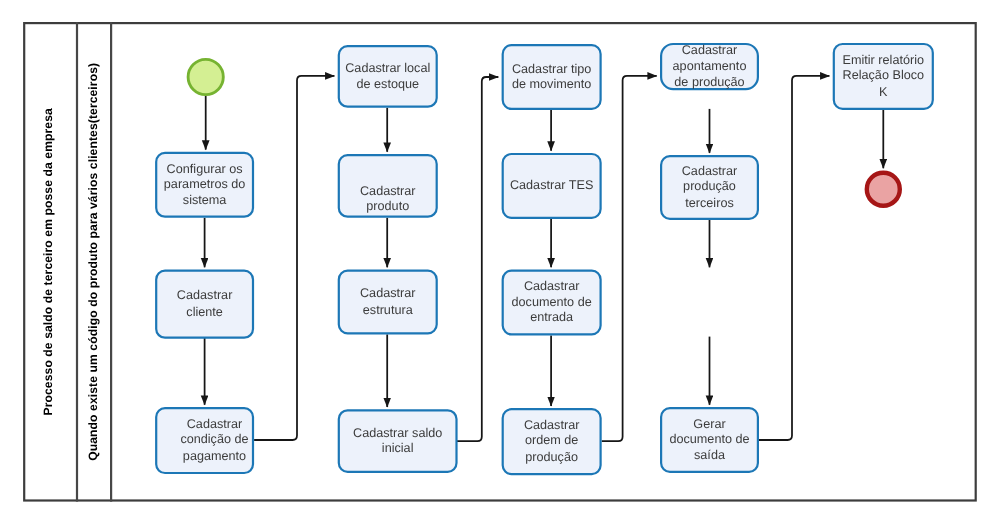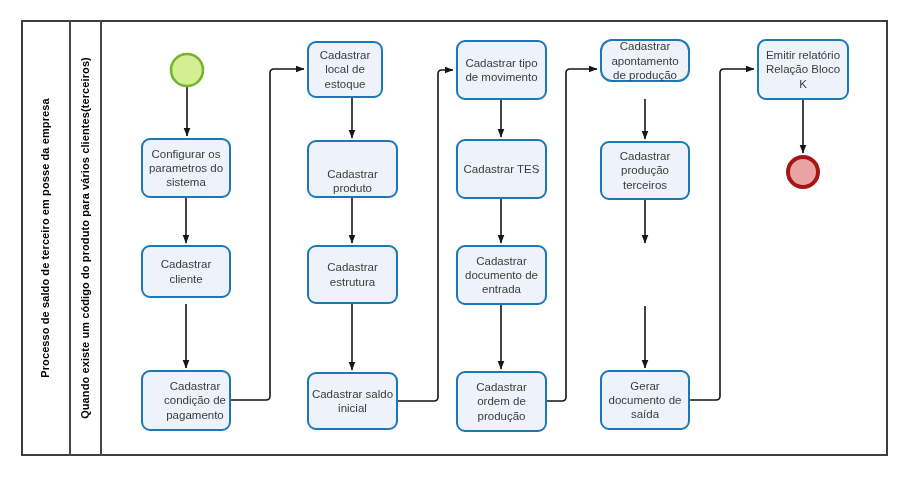--- a/index.html
+++ b/index.html
@@ -78,37 +78,37 @@
     <path class="connector" marker-end="url(#arrow)" d="M690,400 L716,400 Q720,400 720,396 L720,73 Q720,69 724,69 L754,69"></path>
     <path class="connector" marker-end="url(#arrow)" d="M803,100 L803,153"></path>
 
     <circle class="ev-start" cx="187" cy="70" r="16" fill="#d4ef93"></circle>
     <circle class="ev-end" cx="803" cy="172" r="15" fill="#eaa3a3"></circle>
   </svg>
 
   <div class="task" style="left:141px; top:138px; width:90px; height:60px;">
     <span>Configurar os parametros do sistema</span>
   </div>
-  <div class="task" style="left:141px; top:245px; width:90px; height:53px;">
+  <div class="task" style="left:141px; top:245px; width:90px; height:63px;">
     <span>Cadastrar cliente</span>
   </div>
   <div class="task" style="left:141px; top:370px; width:90px; height:61px;padding-left:20px;">
     <span>Cadastrar condição de pagamento</span>
   </div>
 
-  <div class="task" style="left:307px; top:41px; width:76px; height:57px;">
+  <div class="task" style="left:307px; top:41px; width:91px; height:57px;">
     <span>Cadastrar local de estoque</span>
   </div>
   <div class="task" style="left:307px; top:140px; width:91px; height:58px;align-items:flex-end;">
     <span>Cadastrar produto</span>
   </div>
   <div class="task" style="left:307px; top:245px; width:91px; height:59px;">
     <span>Cadastrar estrutura</span>
   </div>
-  <div class="task" style="left:307px; top:372px; width:91px; height:58px;">
+  <div class="task" style="left:307px; top:372px; width:109px; height:58px;">
     <span>Cadastrar saldo inicial</span>
   </div>
 
   <div class="task" style="left:456px; top:40px; width:91px; height:60px;">
     <span>Cadastrar tipo de movimento</span>
   </div>
   <div class="task" style="left:456px; top:139px; width:91px; height:60px;">
     <span>Cadastrar TES</span>
   </div>
   <div class="task" style="left:456px; top:245px; width:91px; height:60px;">

